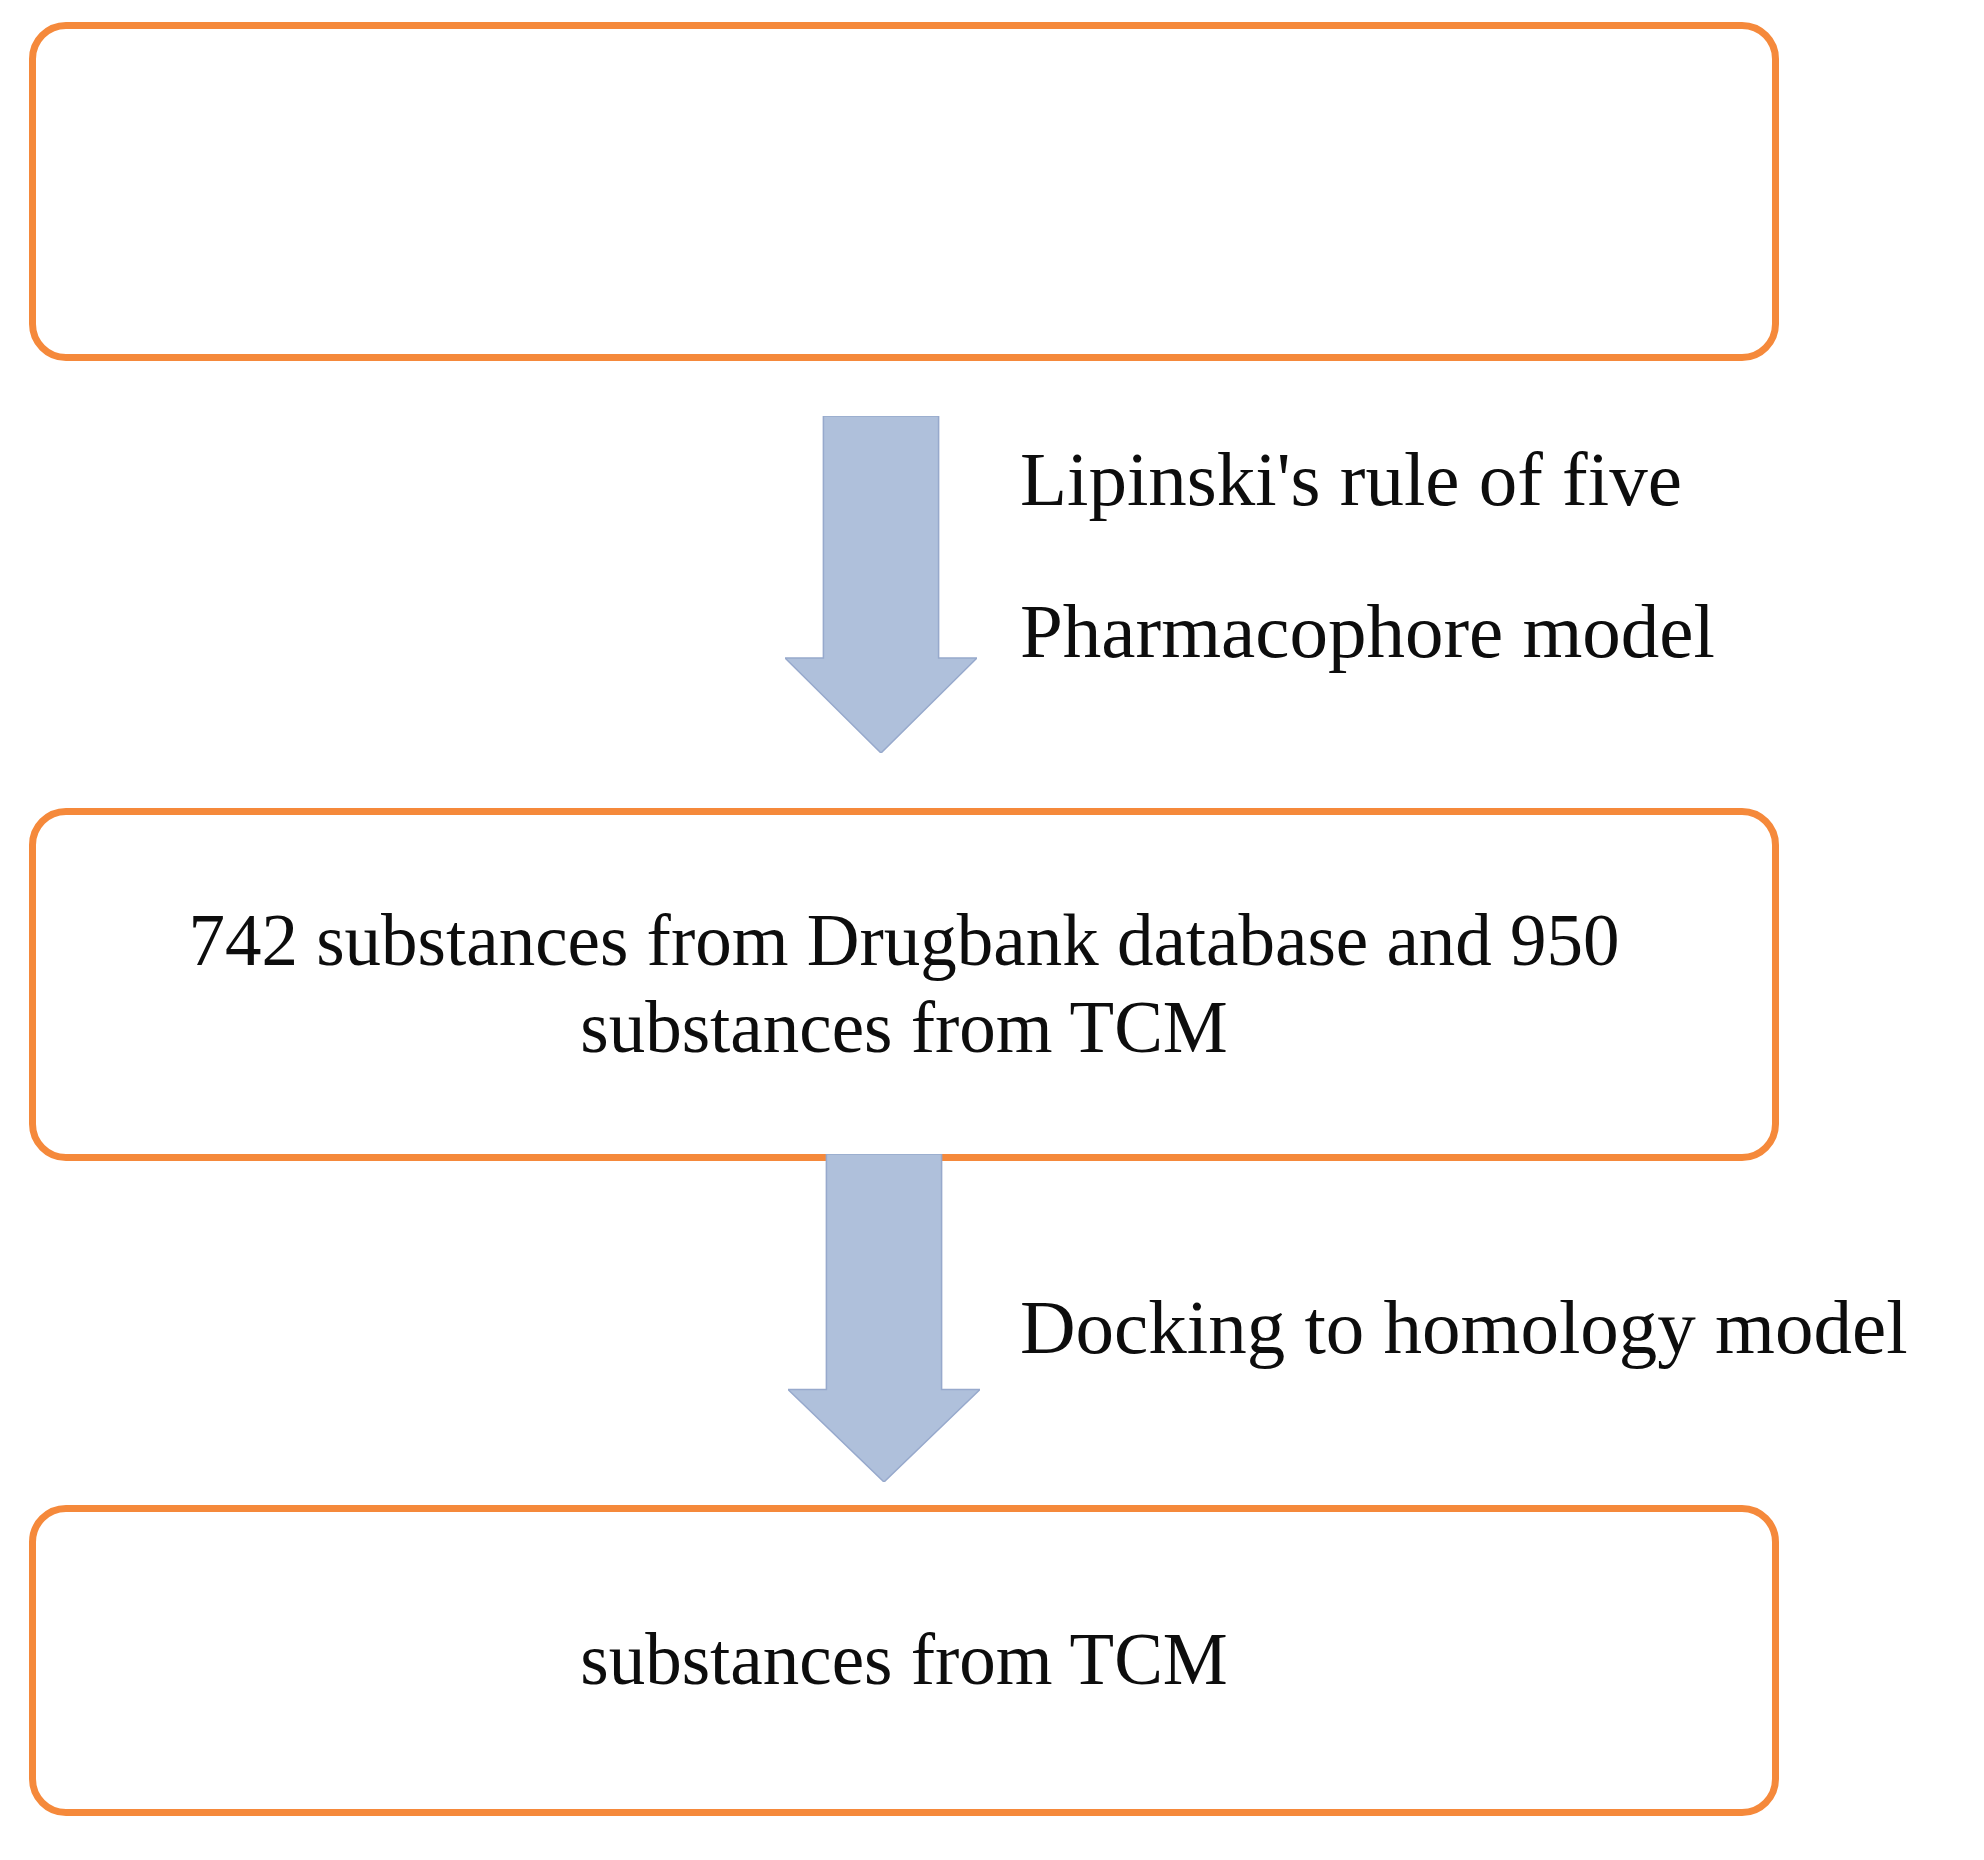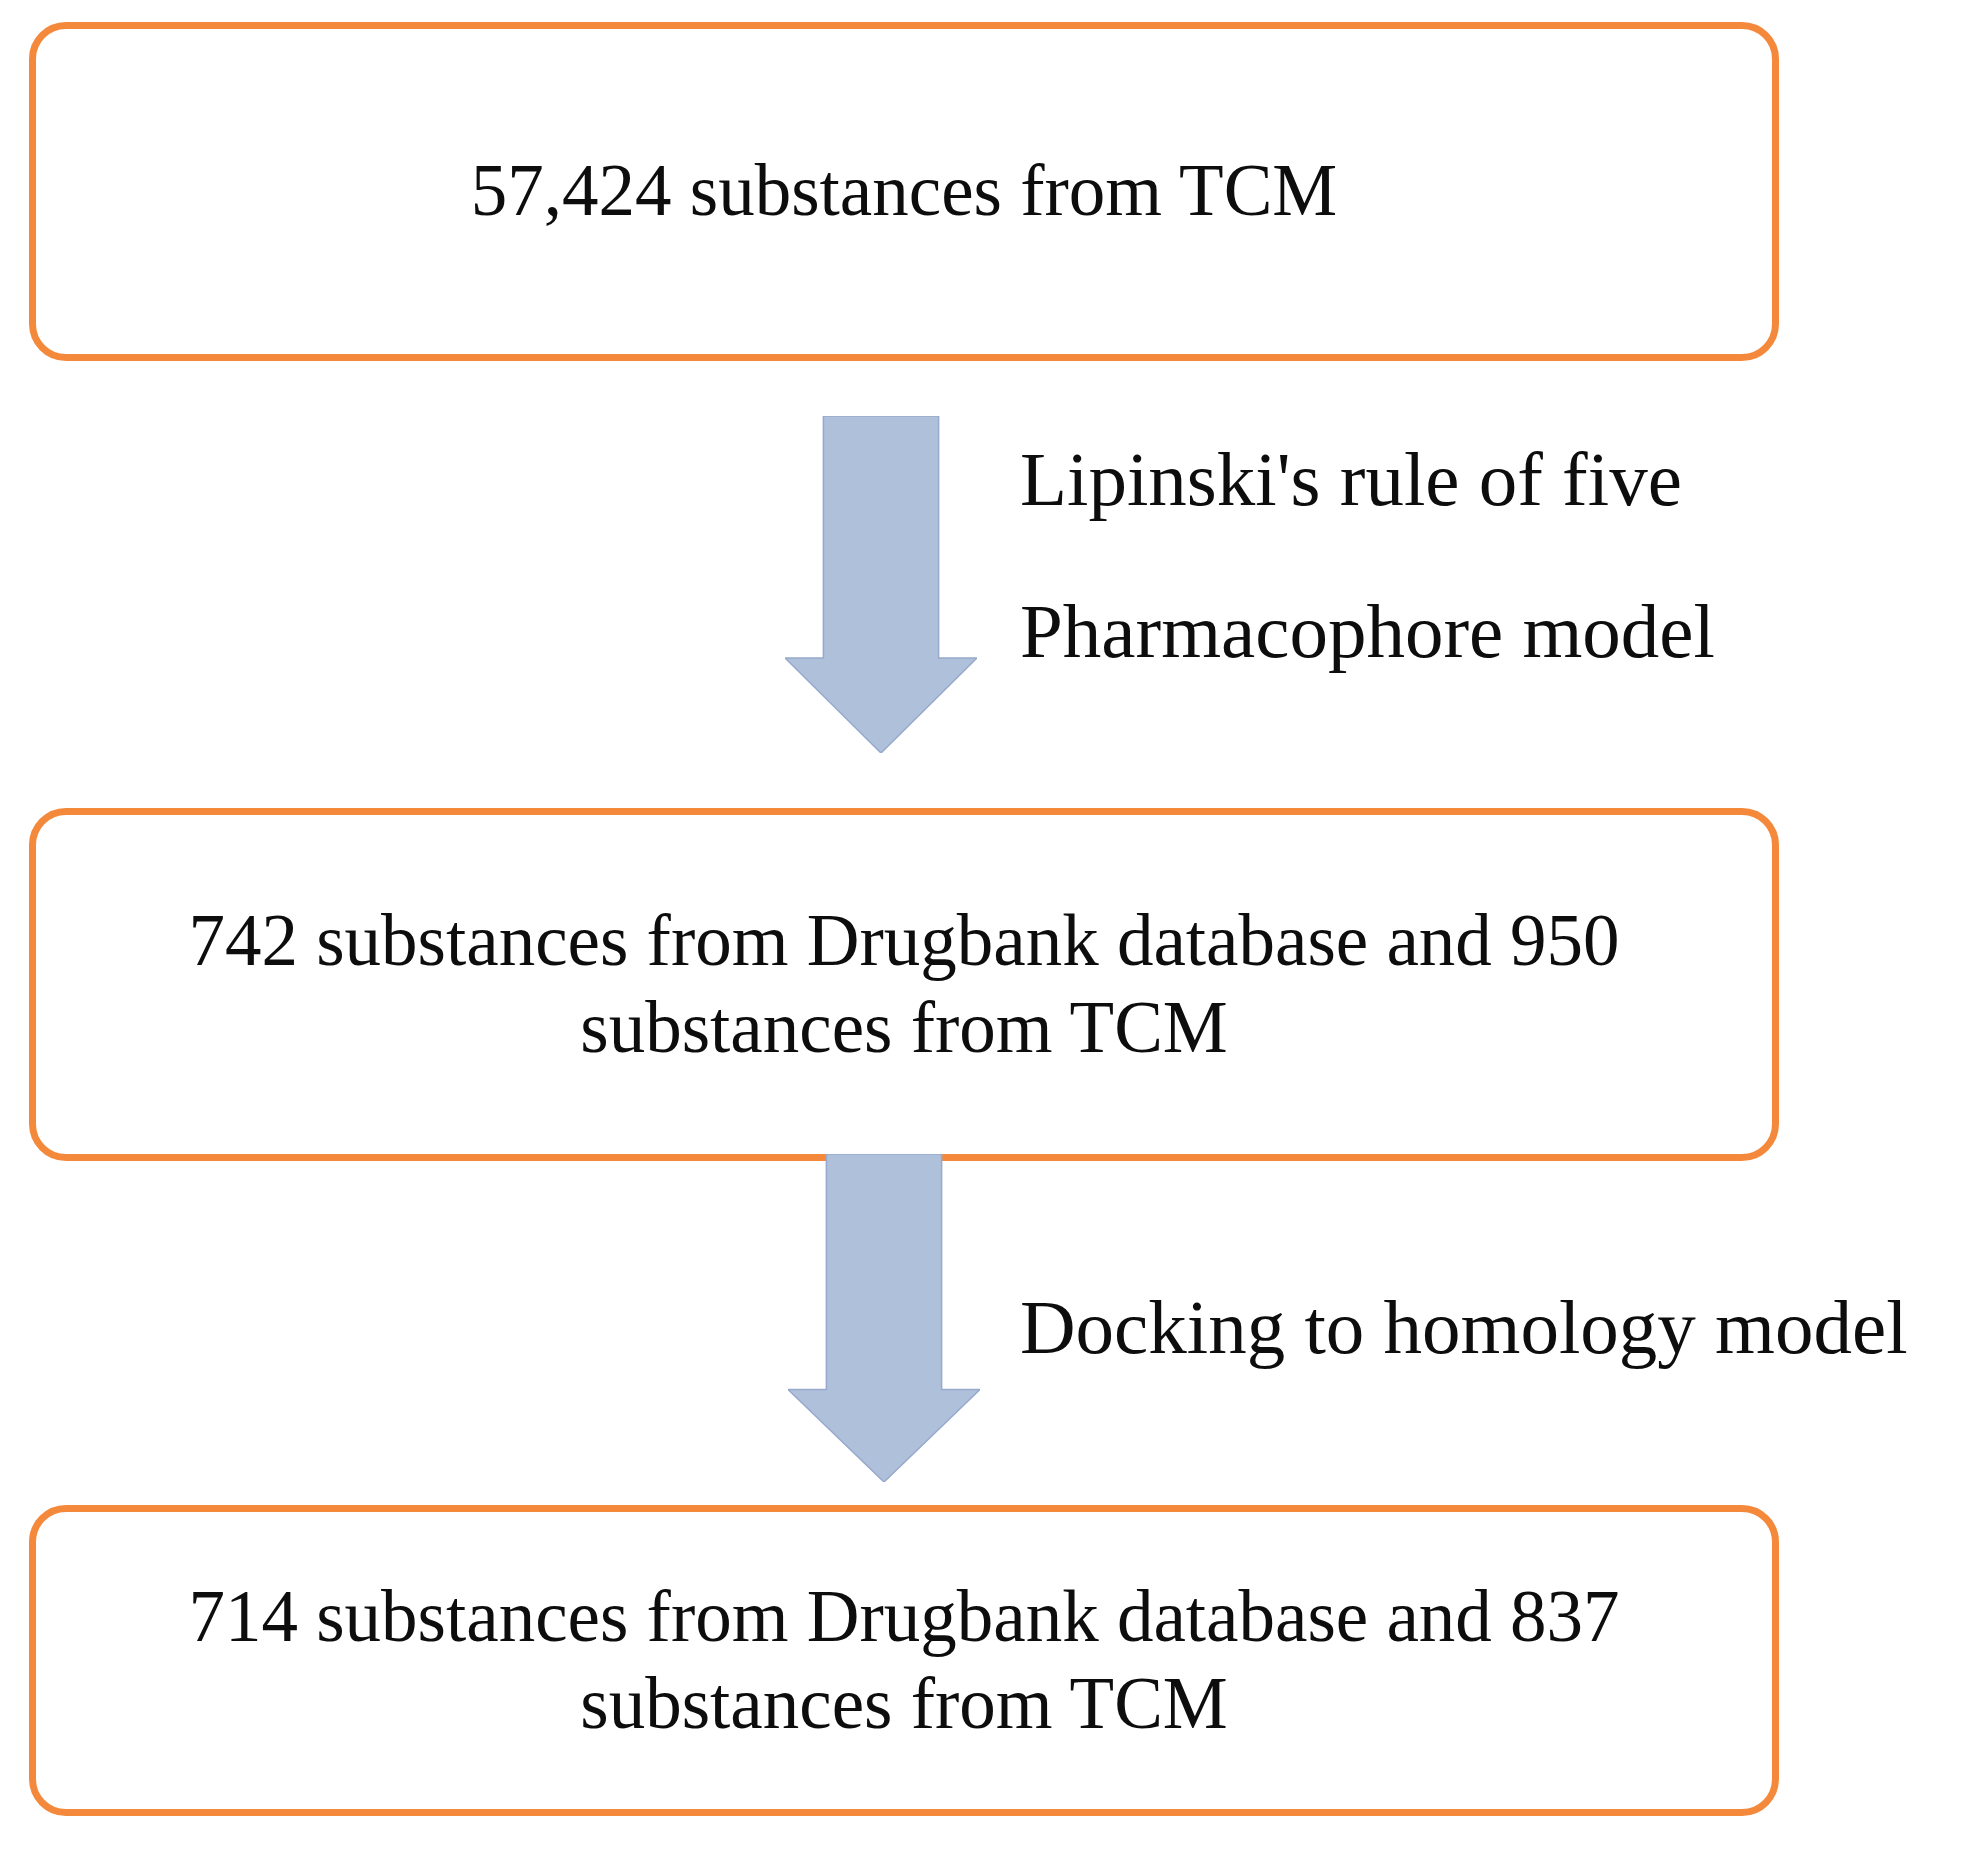--- a/index.html
+++ b/index.html
@@ -59,38 +59,36 @@
   .label-1a { top: 437px; }
   .label-1b { top: 589px; }
   .label-2  { top: 1285px; }
 </style>
 </head>
 <body style="--box-border: #F5893B;">
 
 <div class="canvas">
 
   <div class="flow-box box-1">
-    <span>57,424 substances from TCM</span>
   </div>
 
   <svg class="flow-arrow arrow-1" viewBox="0 0 250 440" preserveAspectRatio="none">
     <polygon points="50,0 200,0 200,316 250,316 125,440 0,316 50,316" fill="#AFC0DB" stroke="#97A9CC" stroke-width="2"></polygon>
   </svg>
   <div class="arrow-label label-1b">Pharmacophore model</div>
   <div class="arrow-label label-1a">Lipinski's rule of five</div>
 
   <div class="flow-box box-2">
     <span>742 substances from Drugbank database and 950</span>
     <span>substances from TCM</span>
   </div>
 
   <svg class="flow-arrow arrow-2" viewBox="0 0 250 440" preserveAspectRatio="none">
     <polygon points="50,0 200,0 200,316 250,316 125,440 0,316 50,316" fill="#AFC0DB" stroke="#97A9CC" stroke-width="2"></polygon>
   </svg>
   <div class="arrow-label label-2">Docking to homology model</div>
 
   <div class="flow-box box-3">
-    <span>714 substances from Drugbank database and 837</span>
     <span>substances from TCM</span>
   </div>
 
 </div>
 
 
 </body></html>

